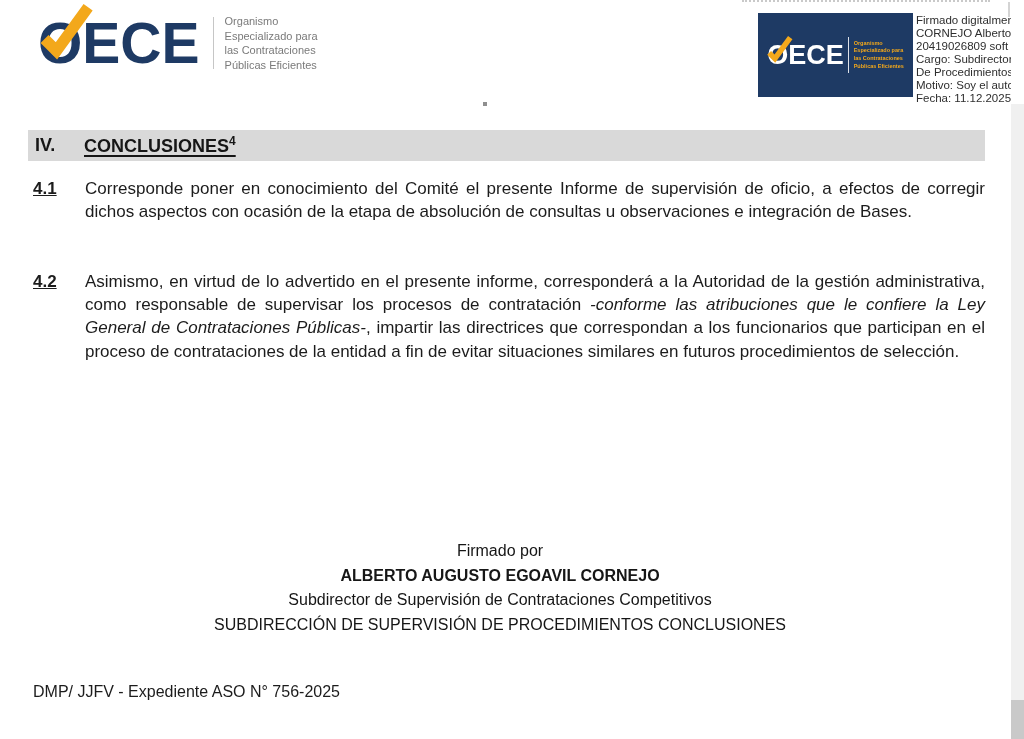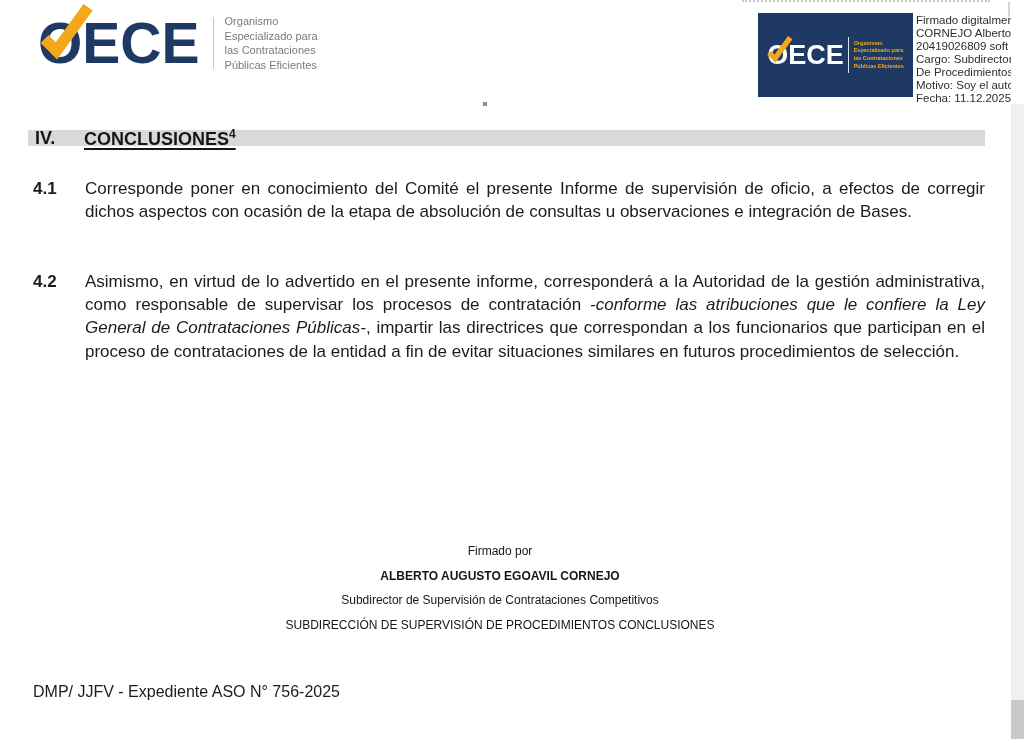--- a/index.html
+++ b/index.html
@@ -48,41 +48,41 @@
     position: absolute; left: 916px; top: 14px; width: 95px; height: 92px;
     overflow: hidden; font-size: 11.5px; line-height: 13px; color: #2e2e2e;
   }
   .sig-text div { white-space: nowrap; }
 
   
   .artifact-dot { position: absolute; left: 483px; top: 102px; width: 4px; height: 4px; background: #8f8f8f; }
 
   
   .heading-bar {
-    position: absolute; left: 28px; top: 130px; width: 957px; height: 16px;
+    position: absolute; left: 28px; top: 130px; width: 957px; height: 31px;
     background: var(--heading_bar, #D9D9D9);
     display: flex; align-items: center;
     font-weight: 700; font-size: 18px; color: #161616;
   }
   .heading-numeral { margin-left: 7px; width: 49px; }
   .heading-title-wrap { text-decoration: underline; text-decoration-thickness: 2px; text-underline-offset: 3px; }
   .heading-sup { font-size: 12px; vertical-align: super; }
 
   
   .para { position: absolute; left: 33px; display: flex; font-size: 17px; line-height: 23.2px; color: #1c1c1c; }
-  .para-num { width: 52px; font-weight: 700; flex-shrink: 0; }
+  .para-num { width: 52px; font-weight: 700; flex-shrink: 0; text-decoration: underline; }
   .para-body { width: 900px; text-align: justify; }
   .seg-italic { font-style: italic; }
   .seg-underline { }
   #para-41 { top: 177px; }
   #para-42 { top: 270px; }
   #para-43 { top: 424px; }
 
   
-  .firmado { position: absolute; left: 0; top: 539px; width: 1000px; text-align: center; font-size: 12px; line-height: 24.6px; color: #161616; }
+  .firmado { position: absolute; left: 0; top: 539px; width: 1000px; text-align: center; font-size: 16px; line-height: 24.6px; color: #161616; }
   .firmado-name { font-weight: 700; }
 
   
   .footer-ref { position: absolute; left: 33px; top: 683px; font-size: 16px; color: #1c1c1c; }
 
   
   .scroll-track { position: absolute; left: 1011px; top: 104px; width: 13px; height: 635px; background: var(--scroll_track, #F0F0F0); }
   .scroll-thumb { position: absolute; left: 1011px; top: 700px; width: 13px; height: 39px; background: var(--scroll_thumb, #C9C9C9); }
 </style>
 </head>

